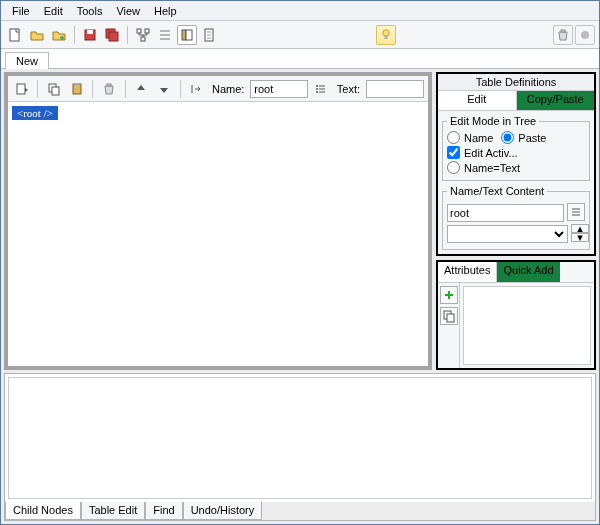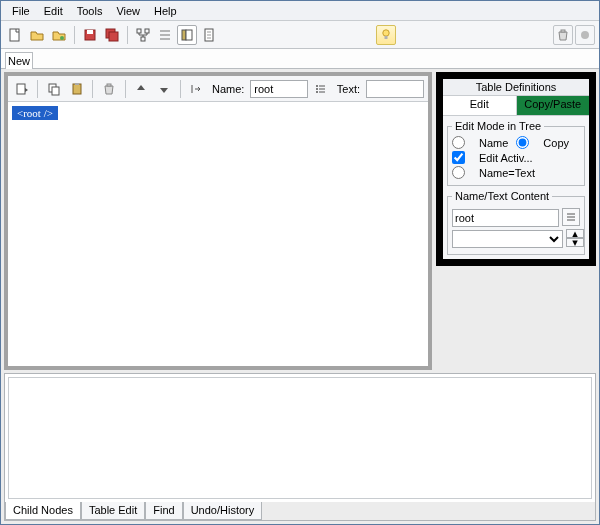--- a/index.html
+++ b/index.html
@@ -14,39 +14,39 @@
 .wbtn.max{font-size:10px}
 .menubar{height:20px;background:#f0f2f5;border-bottom:1px solid #c8ccd0;display:flex;align-items:center;padding-left:4px}
 .menubar span{padding:2px 7px;cursor:default}
 .toolbar{height:28px;background:#f5f6f8;border-bottom:1px solid #c0c4c8;display:flex;align-items:center;padding:0 4px;gap:2px}
 .tbtn{width:20px;height:20px;display:flex;align-items:center;justify-content:center;border:1px solid transparent;border-radius:2px}
 .tsep{width:1px;height:18px;background:#c0c4c8;margin:0 3px}
 .spacer{flex:1}
 .tbtn.hl{background:linear-gradient(#fff7d0,#ffe89a);border:1px solid #d6c05a}
 svg{width:14px;height:14px}
 .tabstrip{height:20px;background:#fdfdfd;border-bottom:1px solid #b8bcc0;display:flex;align-items:flex-end;padding-left:4px}
-.tab{border:1px solid #b8bcc0;border-bottom:none;padding:2px 2px;background:#fff;font-size:11px;position:relative;top:1px}
+.tab{border:1px solid #b8bcc0;border-bottom:none;padding:2px 10px;background:#fff;font-size:11px;position:relative;top:1px}
 .body{flex:1;display:flex;flex-direction:column;background:#ececec;min-height:0}
 .upper{flex:1;display:flex;gap:4px;padding:3px;min-height:0}
 .treewrap{flex:1;display:flex;flex-direction:column;border:4px solid #a3a3a3;background:#fff;min-width:0}
 .treetb{height:26px;border-bottom:1px solid #c8ccd0;background:#f5f6f8;display:flex;align-items:center;padding:0 4px;gap:3px}
 .treetb .lbl{margin:0 3px}
 .treetb input{border:1px solid #a8acb0;height:18px;padding:0 3px;font-size:11px;width:58px;background:#fff}
 .tree{flex:1;background:#fff;padding:4px;overflow:auto}
 .node{display:inline-block;background:#2060c8;color:#fff;padding:1px 5px;font-family:Liberation Serif, serif;font-size:11px}
 .rpanel{width:160px;display:flex;flex-direction:column;gap:4px}
-.panel{border:7px solid #000000;background:#f5f6f8}
+.panel{border:2px solid #000000;background:#f5f6f8}
 .ptitle{text-align:center;padding:2px 0;background:#eef0f3;border-bottom:1px solid #c8ccd0}
 .subtabs{display:flex;height:20px;border-bottom:1px solid #c8ccd0}
 .subtab{flex:1;text-align:center;padding:2px 0;border-right:1px solid #c8ccd0;background:#15803d}
 .subtab.active{background:#fff}
 .subtab:last-child{border-right:none}
 .fset{border:1px solid #b8bcc0;margin:4px;padding:4px 4px 6px;background:#f5f6f8;font-size:10px}
 .fset legend{padding:0 3px;font-size:11px}
-.fset label{display:inline-flex;align-items:center;gap:14px;margin-right:4px;font-size:10px}
+.fset label{display:inline-flex;align-items:center;gap:4px;margin-right:4px;font-size:10px}
 .fset input[type=text],.fset select{width:100%;border:1px solid #a8acb0;height:18px;margin-top:3px;font-size:11px;padding:0 2px;background:#fff}
 .row{display:flex;gap:3px;align-items:center}
 .sq{width:18px;height:18px;border:1px solid #a8acb0;background:#f8f9fb;display:flex;align-items:center;justify-content:center}
 .attrpanel{flex:1;display:flex;flex-direction:column;min-height:0}
 .attrtabs{display:flex;height:20px}
 .attrtabs .subtab{flex:none;padding:2px 6px}
 .attrbody{flex:1;display:flex;border-top:1px solid #c8ccd0;background:#f5f6f8}
 .attrbtns{width:22px;border-right:1px solid #c8ccd0;display:flex;flex-direction:column;align-items:center;padding-top:3px;gap:3px}
 .attrgrid{flex:1;background:#fff;border:1px solid #c8ccd0;margin:3px}
 .btabs{display:flex;height:18px;background:#ececec}
@@ -224,21 +224,21 @@
           </div>
           <fieldset class="fset">
             <legend>Edit Mode in Tree</legend>
             <div style="display:flex;flex-wrap:wrap;gap:2px 4px">
               <label>
                   <input type="radio" name="em" style=""> 
                   <span>Name</span>
                 </label>
               <label>
                   <input type="radio" name="em" checked="" style=""> 
-                  <span>Copy</span>
+                  <span>Paste</span>
                 </label>
               <label>
                   <input type="checkbox" checked="" style=""> 
                   <span>Edit Activ...</span>
                 </label>
               <label>
                   <input type="radio" name="em" style=""> 
                   <span>Name=Text</span>
                 </label>
             </div>
@@ -256,20 +256,42 @@
             <div class="row">
               <select style="flex:1"></select>
               <div style="width:14px;display:flex;flex-direction:column">
                 <div class="sq" style="height:9px">▴</div>
                 <div class="sq" style="height:9px">▾</div>
               </div>
             </div>
           </fieldset>
         </div>
 
+        <div class="panel attrpanel">
+          <div class="attrtabs">
+            <div class="subtab active">Attributes</div>
+            <div class="subtab">Quick Add</div>
+          </div>
+          <div class="attrbody">
+            <div class="attrbtns">
+              <div class="sq">
+                  <svg viewBox="0 0 14 14">
+                    <path d="M7 3v8M3 7h8" stroke="#2a2" stroke-width="2"></path>
+                  </svg>
+                </div>
+              <div class="sq">
+                  <svg viewBox="0 0 14 14">
+                    <rect x="2" y="2" width="7" height="8" fill="#fff" stroke="#555"></rect>
+                    <rect x="5" y="5" width="7" height="8" fill="#fff" stroke="#555"></rect>
+                  </svg>
+                </div>
+            </div>
+            <div class="attrgrid"></div>
+          </div>
+        </div>
       </div>
     </div>
 
     <div class="lower">
       <div class="lowbody"></div>
       <div class="btabs">
         <div class="btab active">Child Nodes</div>
         <div class="btab">Table Edit</div>
         <div class="btab">Find</div>
         <div class="btab">Undo/History</div>

